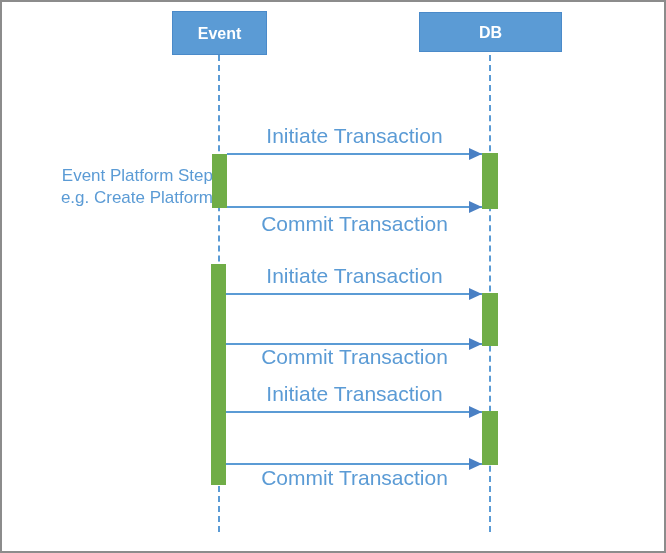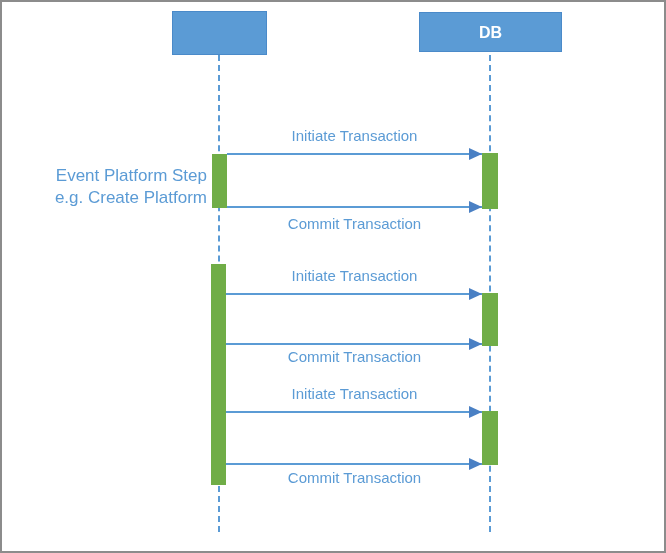--- a/index.html
+++ b/index.html
@@ -59,21 +59,21 @@
     border-top: 6px solid transparent;
     border-bottom: 6px solid transparent;
   }
   
   .msg-label {
     position: absolute;
     left: 225px;
     width: 255px;
     text-align: center;
     color: #5B9BD5;
-    font-size: 15px;
+    font-size: 21px;
     line-height: 21px;
     white-space: nowrap;
   }
   
   .side-label {
     position: absolute;
     left: 0;
     width: 205px;
     text-align: right;
     color: #5B9BD5;
@@ -84,20 +84,21 @@
 </style>
 </head>
 <body>
 
 <div class="canvas">
 
   <div class="lifeline" style="left:216px; top:53px; height:477px;"></div>
   <div class="lifeline" style="left:487px; top:53px; height:477px;"></div>
 
   <div class="actor-box" style="left:170px; top:9px; width:95px; height:44px;">
+    <div>Event</div>
   </div>
   <div class="actor-box" style="left:417px; top:10px; width:143px; height:40px;">
     <div>DB</div>
   </div>
 
   <div class="activation" style="left:210px; top:152px; width:15px; height:54px;"></div>
   <div class="activation" style="left:209px; top:262px; width:15px; height:221px;"></div>
   <div class="activation" style="left:480px; top:151px; width:16px; height:56px;"></div>
   <div class="activation" style="left:480px; top:291px; width:16px; height:53px;"></div>
   <div class="activation" style="left:480px; top:409px; width:16px; height:54px;"></div>
@@ -125,18 +126,18 @@
   <div class="msg-label" style="top:381px;">Initiate Transaction</div>
   <div class="message" style="left:224px; top:409px; width:256px;">
     <span class="arrow-head"></span>
   </div>
 
   <div class="message" style="left:224px; top:461px; width:256px;">
     <span class="arrow-head"></span>
   </div>
   <div class="msg-label" style="top:465px;">Commit Transaction</div>
 
-  <div class="side-label" style="top:163px;">
+  <div class="side-label" style="top:163px;padding-left:6px;">
     <div>Event Platform Step</div>
     <div>e.g. Create Platform</div>
   </div>
 
 </div>
 
 </body></html>

